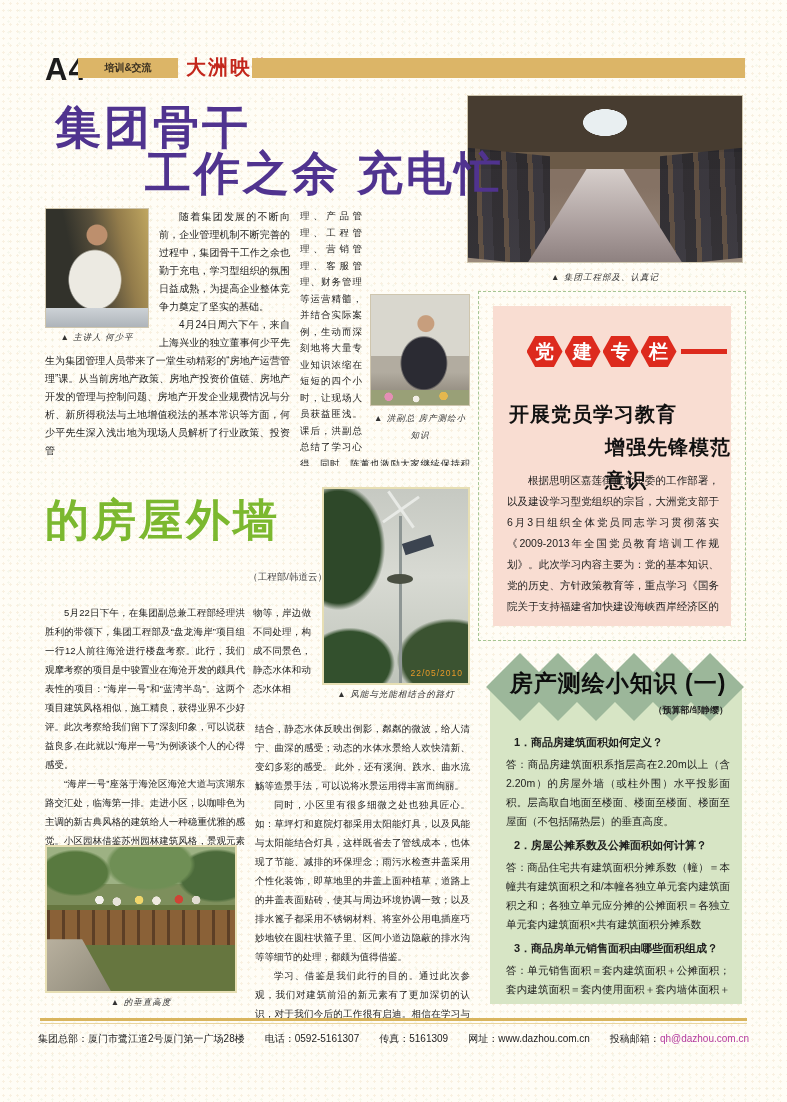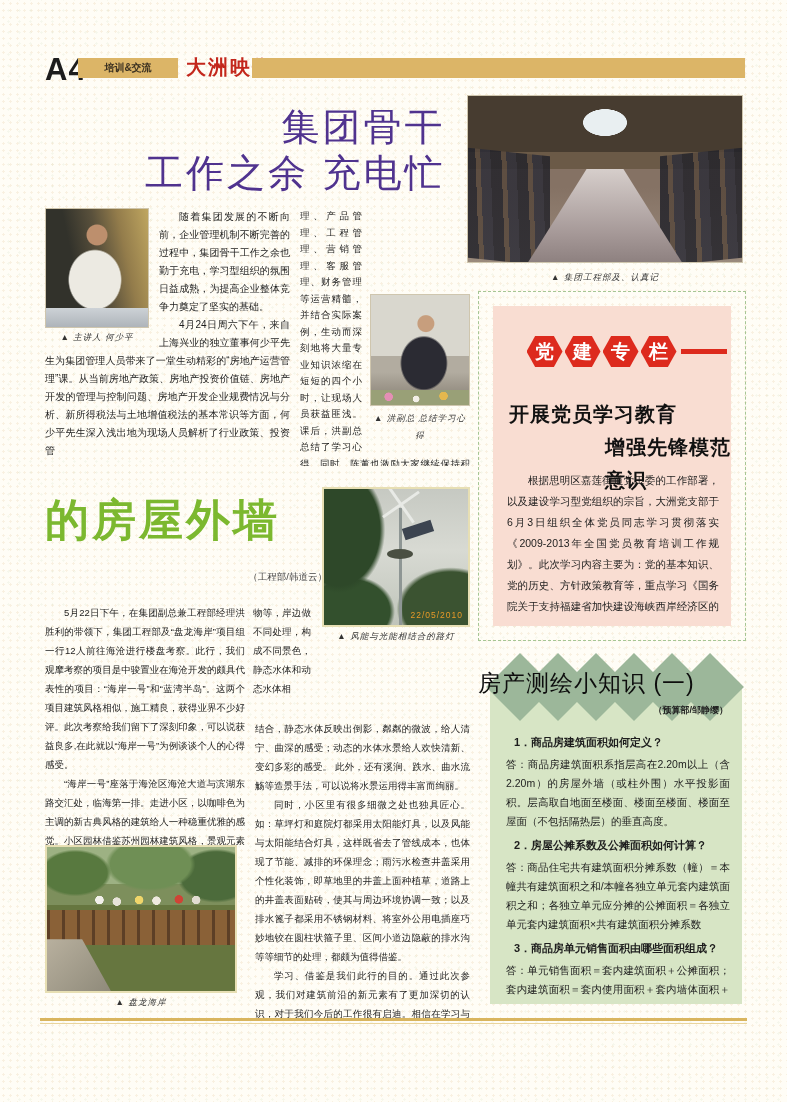--- a/index.html
+++ b/index.html
@@ -54,21 +54,21 @@
       linear-gradient(#d9d7ce 0 55%, #b2aca0 55% 70%, #837c70 100%); }
   .photo-hong::after{ content:""; position:absolute; left:0; right:0; bottom:0; height:14%;
     background:
       radial-gradient(circle 5px at 18% 45%, #e48fb4 0 80%, transparent 90%),
       radial-gradient(circle 4px at 46% 60%, #f2efe8 0 80%, transparent 90%),
       radial-gradient(circle 5px at 74% 40%, #e5b84e 0 80%, transparent 90%),
       #99a077; }
   .fig-hong{ float:right; width:100px; margin:86px 0 2px 8px; }
 
   .fig-lamp{ position:absolute; right:0; top:0; width:148px; }
-  .photo-lamp{ width:148px; height:140px; position:relative; overflow:hidden; border:2px solid #e7dfb4;
+  .photo-lamp{ width:148px; height:198px; position:relative; overflow:hidden; border:2px solid #e7dfb4;
     background:
       radial-gradient(ellipse 52px 70px at 10% 30%, #2e4829 0 80%, transparent 90%),
       radial-gradient(ellipse 60px 46px at 88% 88%, #3b5331 0 80%, transparent 90%),
       radial-gradient(ellipse 50px 40px at 18% 90%, #33502d 0 80%, transparent 90%),
       linear-gradient(#c6c9c2, #d8dad3 45%, #bfc4ba); text-decoration: underline; }
   .photo-lamp .pole{ position:absolute; left:52%; top:14%; bottom:0; width:3px; background:#8e9694; }
   .photo-lamp .blade1,.photo-lamp .blade2{ position:absolute; left:38%; top:10%; width:44px; height:3px; background:#e8eae6; }
   .photo-lamp .blade1{ transform:rotate(55deg); }
   .photo-lamp .blade2{ transform:rotate(-35deg); }
   .photo-lamp .panel{ position:absolute; left:55%; top:26%; width:30px; height:12px; background:#3c4450; transform:rotate(-18deg); }
@@ -89,21 +89,21 @@
   .photo-bridge .people{ position:absolute; left:24%; top:26%; right:10%; height:22%;
     background:
       radial-gradient(circle 5px at 6% 50%, #f2f0ea 0 80%, transparent 90%),
       radial-gradient(circle 5px at 20% 55%, #e8e4da 0 80%, transparent 90%),
       radial-gradient(circle 5px at 38% 50%, #f0d66a 0 80%, transparent 90%),
       radial-gradient(circle 5px at 52% 52%, #efe9df 0 80%, transparent 90%),
       radial-gradient(circle 5px at 70% 48%, #cf4436 0 80%, transparent 90%),
       radial-gradient(circle 5px at 84% 50%, #e2ddd2 0 80%, transparent 90%); }
 
   
-  .headline1{ position:absolute; left:55px; top:104px; font-size:38px; font-weight:normal; color:#50338f; letter-spacing:3px; line-height:46px;text-align:right; }
+  .headline1{ position:absolute; left:55px; top:104px; font-size:46px; font-weight:bold; color:#50338f; letter-spacing:3px; line-height:46px; }
   .headline1 .l2{ display:block; margin-left:90px; }
   .a1-col{ position:absolute; top:208px; overflow:hidden; font-size:10px; line-height:18px; text-align:justify; }
   .a1-col1{ left:45px; width:245px; height:252px; }
   .a1-col2{ left:300px; width:170px; height:258px; font-size:9.5px; line-height:16.5px; }
   .indent{ text-indent:2em; }
 
   
   .article2{ position:absolute; left:45px; top:487px; width:425px; height:525px; }
   .title2{ position:absolute; left:0; top:4px; font-size:44px; font-weight:bold; color:#7cb82f; letter-spacing:3px; }
   .byline2{ position:absolute; left:150px; top:84px; width:132px; text-align:right; font-size:9.5px; color:#444; }
@@ -125,21 +125,21 @@
   .party-title{ position:absolute; left:16px; top:92px; font-size:20px; font-weight:bold; color:#111; letter-spacing:1px; line-height:33px;font-family:Liberation Serif, serif; }
   .party-title .l2{ display:block; margin-left:96px; }
   .party-body{ position:absolute; left:14px; right:12px; top:164px; bottom:8px; overflow:hidden;
     font-size:10.5px; line-height:21px; text-align:justify; }
 
   
   .kb{ position:absolute; left:478px; top:648px; width:268px; height:364px; }
   .kb-green{ position:absolute; left:12px; right:4px; top:38px; bottom:8px; background:#d7e5c5; }
   .kb-diamonds{ position:absolute; left:6px; right:0; top:0; height:78px; display:flex; justify-content:center; align-items:center; overflow:hidden; }
   .kb-diamonds span{ width:48px; height:48px; background:#9cb79a; transform:rotate(45deg); margin:0 -5px; flex:none; }
-  .kb-title{ position:absolute; left:0; right:0; top:20px; text-align:left; font-size:23px; font-weight:normal; color:#0d0d0d; letter-spacing:1px; }
+  .kb-title{ position:absolute; left:12px; right:0; top:20px; text-align:center; font-size:23px; font-weight:bold; color:#0d0d0d; letter-spacing:1px; }
   .kb-byline{ position:absolute; right:18px; top:56px; font-size:9px; font-weight:bold; color:#222; }
   .kb-content{ position:absolute; left:28px; right:16px; top:80px; bottom:12px; overflow:hidden;
     font-size:10.5px; line-height:19px; text-align:justify; }
   .kb-q{ font-weight:bold; margin:5px 0 3px 8px; font-size:11px; }
   .kb-a{ margin:0; }
 
   
   .foot-rule{ position:absolute; left:40px; top:1018px; width:707px; height:3px; background:#d9b55e; }
   .foot-rule2{ position:absolute; left:40px; top:1023px; width:707px; height:1px; background:#e9d49c; }
   .footer-line{ position:absolute; left:0; top:1032px; width:100%; text-align:center; font-size:10px; color:#222; }
@@ -172,21 +172,21 @@
       <div class="photo photo-speaker"></div>
       <div class="caption">▲ 主讲人 何少平</div>
     </div>
     <p class="indent">随着集团发展的不断向前，企业管理机制不断完善的过程中，集团骨干工作之余也勤于充电，学习型组织的氛围日益成熟，为提高企业整体竞争力奠定了坚实的基础。</p>
     <p class="indent">4月24日周六下午，来自上海兴业的独立董事何少平先生为集团管理人员带来了一堂生动精彩的“房地产运营管理”课。从当前房地产政策、房地产投资价值链、房地产开发的管理与控制问题、房地产开发企业规费情况与分析、新所得税法与土地增值税法的基本常识等方面，何少平先生深入浅出地为现场人员解析了行业政策、投资管</p>
   </div>
 
   <div class="a1-col a1-col2">
     <div class="fig-hong">
       <div class="photo photo-hong"></div>
-      <div class="caption">▲ 洪副总 总结学习心得</div>
+      <div class="caption">▲ 洪副总 房产测绘小知识</div>
     </div>
     <p>理、产品管理、工程管理、营销管理、客服管理、财务管理等运营精髓，并结合实际案例，生动而深刻地将大量专业知识浓缩在短短的四个小时，让现场人员获益匪浅。课后，洪副总总结了学习心得，同时，陈董也激励大家继续保持积极学习的良好心态，取长补短，不断提升个人业务能力。</p>
 
   </div>
 
   <div class="article2">
     <div class="title2">的房屋外墙</div>
     <div class="byline2">（工程部/韩道云）</div>
 
     <div class="fig-lamp">
@@ -215,21 +215,21 @@
     <div class="a2-block a2-narrow">
       <p>物等，岸边做不同处理，构成不同景色，静态水体和动态水体相</p>
     </div>
 
     <div class="fig-bridge">
       <div class="photo-bridge">
         <div class="bridge"></div>
         <div class="stone"></div>
         <div class="people"></div>
       </div>
-      <div class="caption">▲ 盘龙海岸</div>
+      <div class="caption">▲ 的垂直高度</div>
     </div>
   </div>
 
   <div class="party-box">
     <div class="party-inner">
       <div class="hex-row">
         <span class="hex">党</span>
         <span class="hex">建</span>
         <span class="hex">专</span>
         <span class="hex">栏</span>
@@ -260,14 +260,17 @@
       <p class="kb-a">答：商品房建筑面积系指层高在2.20m以上（含2.20m）的房屋外墙（或柱外围）水平投影面积。层高取自地面至楼面、楼面至楼面、楼面至屋面（不包括隔热层）的垂直高度。</p>
       <p class="kb-q">2．房屋公摊系数及公摊面积如何计算？</p>
       <p class="kb-a">答：商品住宅共有建筑面积分摊系数（幢）＝本幢共有建筑面积之和/本幢各独立单元套内建筑面积之和；各独立单元应分摊的公摊面积＝各独立单元套内建筑面积×共有建筑面积分摊系数</p>
       <p class="kb-q">3．商品房单元销售面积由哪些面积组成？</p>
       <p class="kb-a">答：单元销售面积＝套内建筑面积＋公摊面积；套内建筑面积＝套内使用面积＋套内墙体面积＋套内阳台面积；</p>
     </div>
   </div>
 
   <div class="foot-rule"></div>
   <div class="foot-rule2"></div>
+  <div class="footer-line">
+    <span>集团总部：厦门市鹭江道2号厦门第一广场28楼　　电话：0592-5161307　　传真：5161309　　网址：www.dazhou.com.cn　　投稿邮箱：</span><span class="email">qh@dazhou.com.cn</span>
+  </div>
 
 </div>
 
 </body></html>

